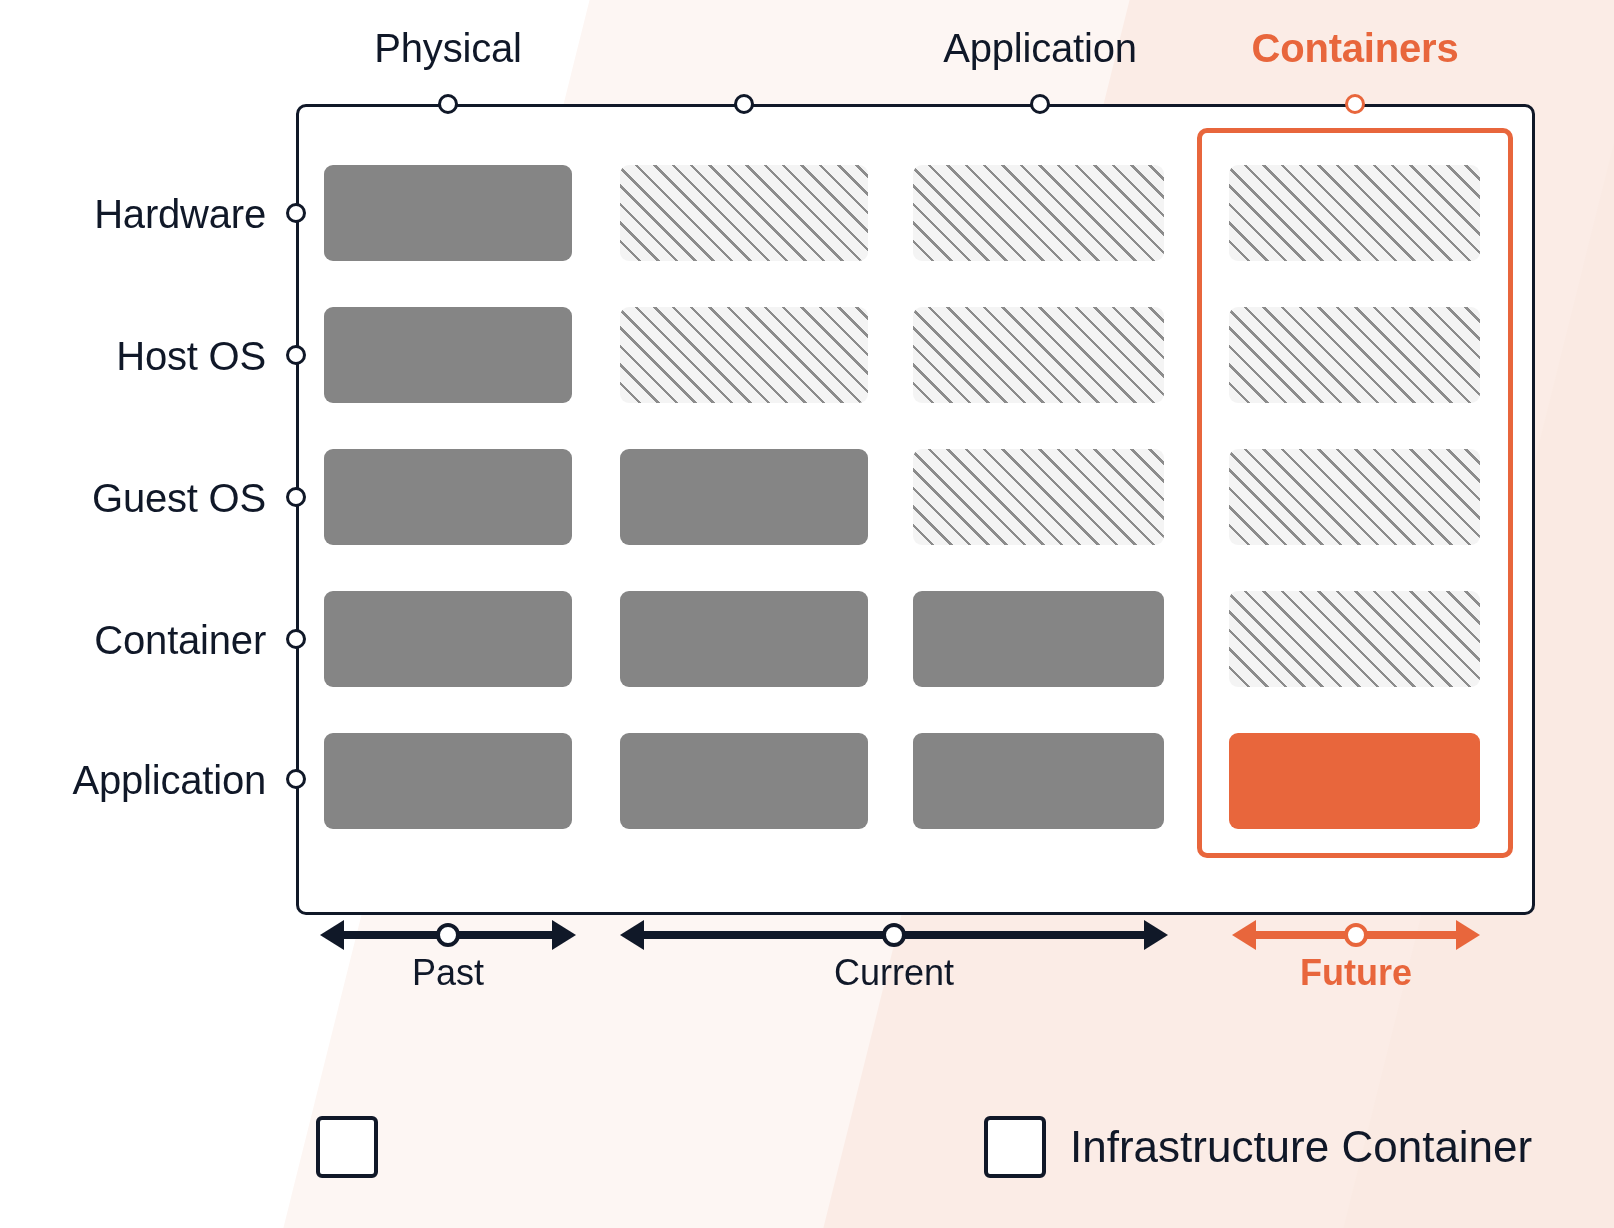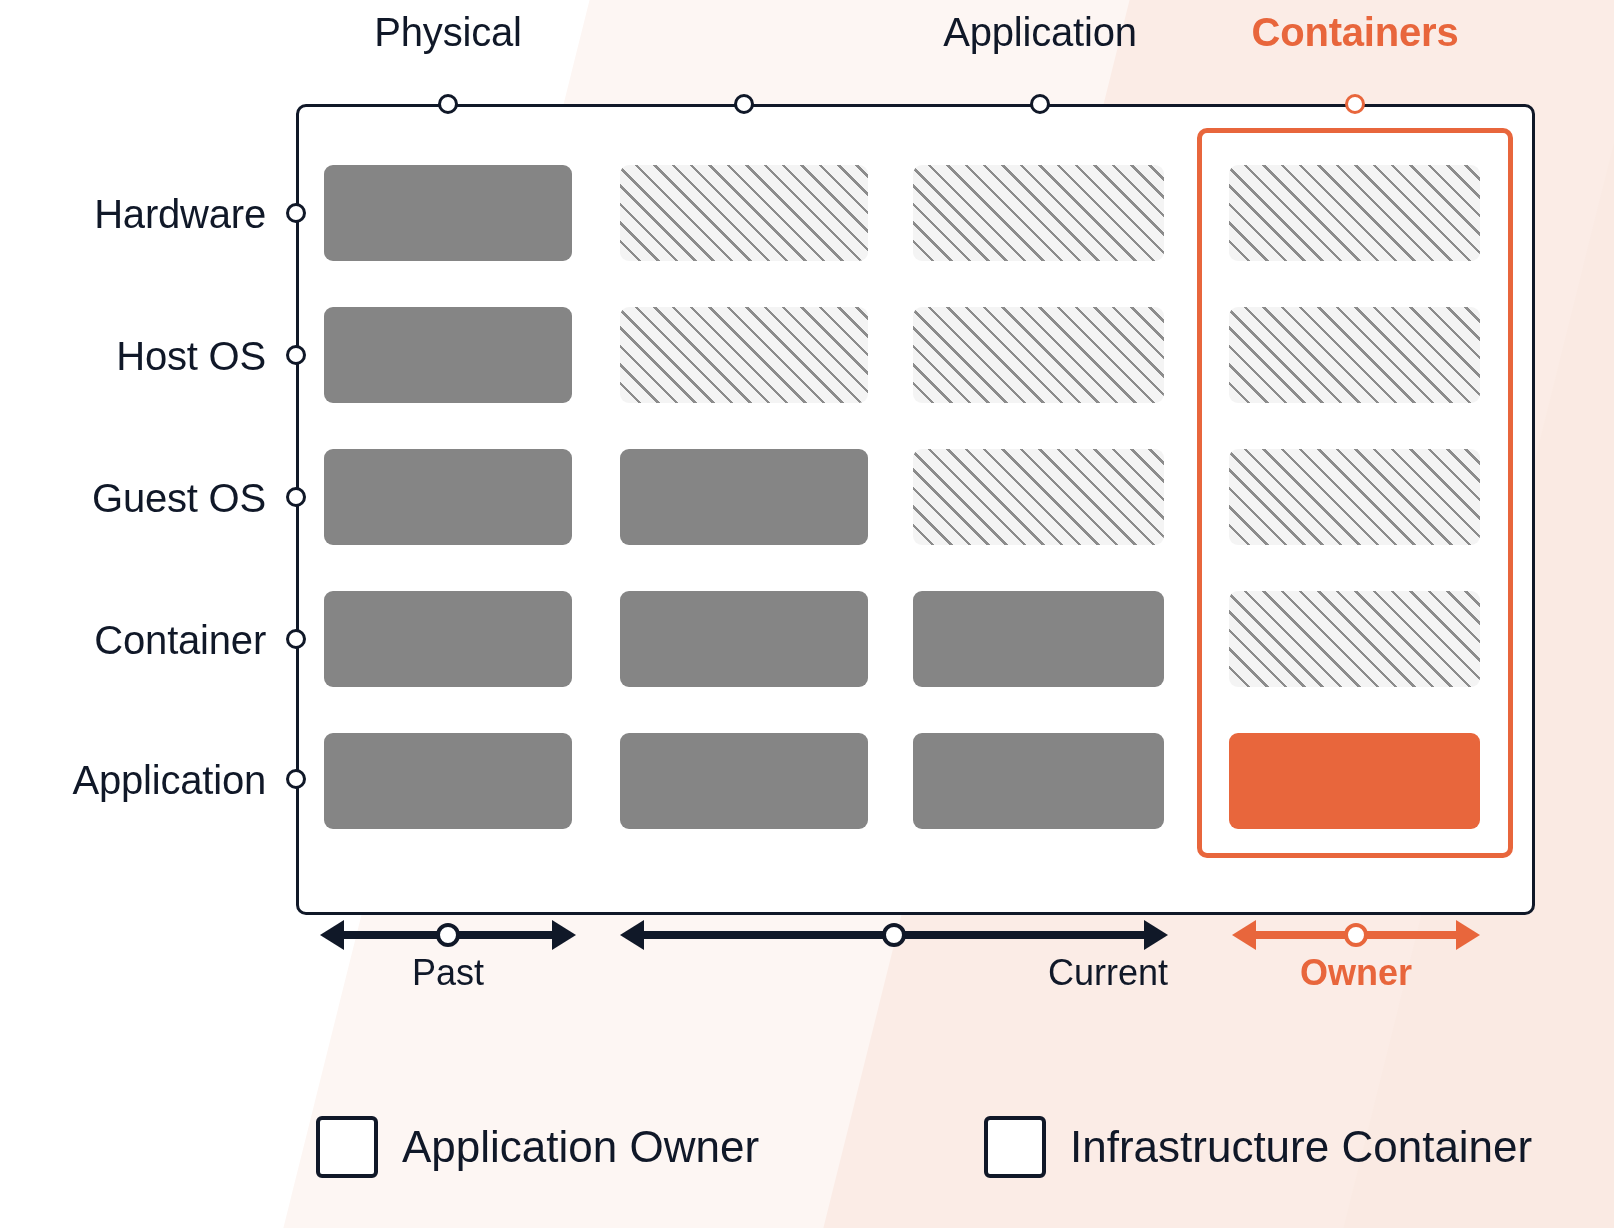--- a/index.html
+++ b/index.html
@@ -55,21 +55,21 @@
     height: 811px;
     border: 3px solid #101828;
     border-radius: 10px;
     background: #ffffff;
     box-sizing: border-box;
   }
 
   
   .col-head {
     position: absolute;
-    top: 12px;
+    top: 28px;
     width: 320px;
     text-align: center;
     font-size: 40px;
     color: #101828;
     letter-spacing: -0.2px;
     line-height: 1;
   }
   .col-head.accent {
     color: #e8663c;
     font-weight: bold;
@@ -311,29 +311,28 @@
     <div class="knob"></div>
   </div>
   <div class="range accent" style="left:1232px;width:248px;">
     <div class="arrowhead left"></div>
     <div class="bar"></div>
     <div class="arrowhead right"></div>
     <div class="knob"></div>
   </div>
 
   <div class="range-label" style="left:320px;width:256px;">Past</div>
-  <div class="range-label" style="left:620px;width:548px;text-align:right;">Current</div>
-  <div class="range-label accent" style="left:1232px;width:248px;">Owner</div>
+  <div class="range-label" style="left:620px;width:548px;">Current</div>
+  <div class="range-label accent" style="left:1232px;width:248px;">Future</div>
 
   <div id="legend">
     <div class="legend-item" style="left:316px;top:14px;">
       <span class="legend-swatch">
         <span class="inner owner"></span>
       </span>
-      <span class="legend-text">Application Owner</span>
     </div>
     <div class="legend-item" style="left:984px;top:14px;">
       <span class="legend-swatch">
         <span class="inner provider"></span>
       </span>
       <span class="legend-text">Infrastructure Container</span>
     </div>
   </div>
 
 </div>

